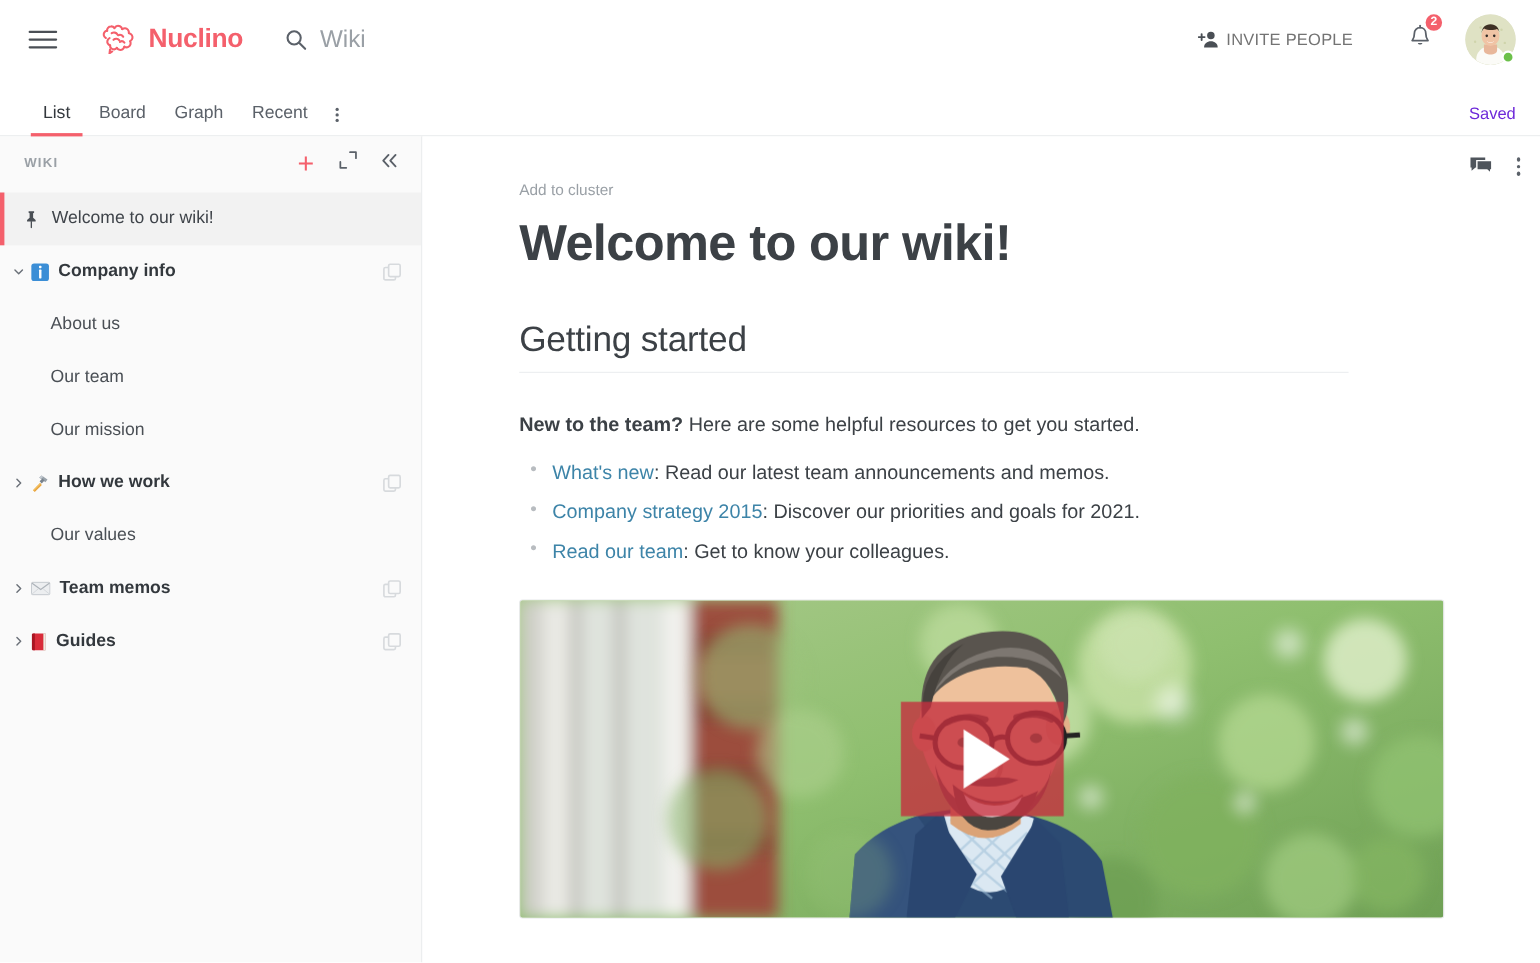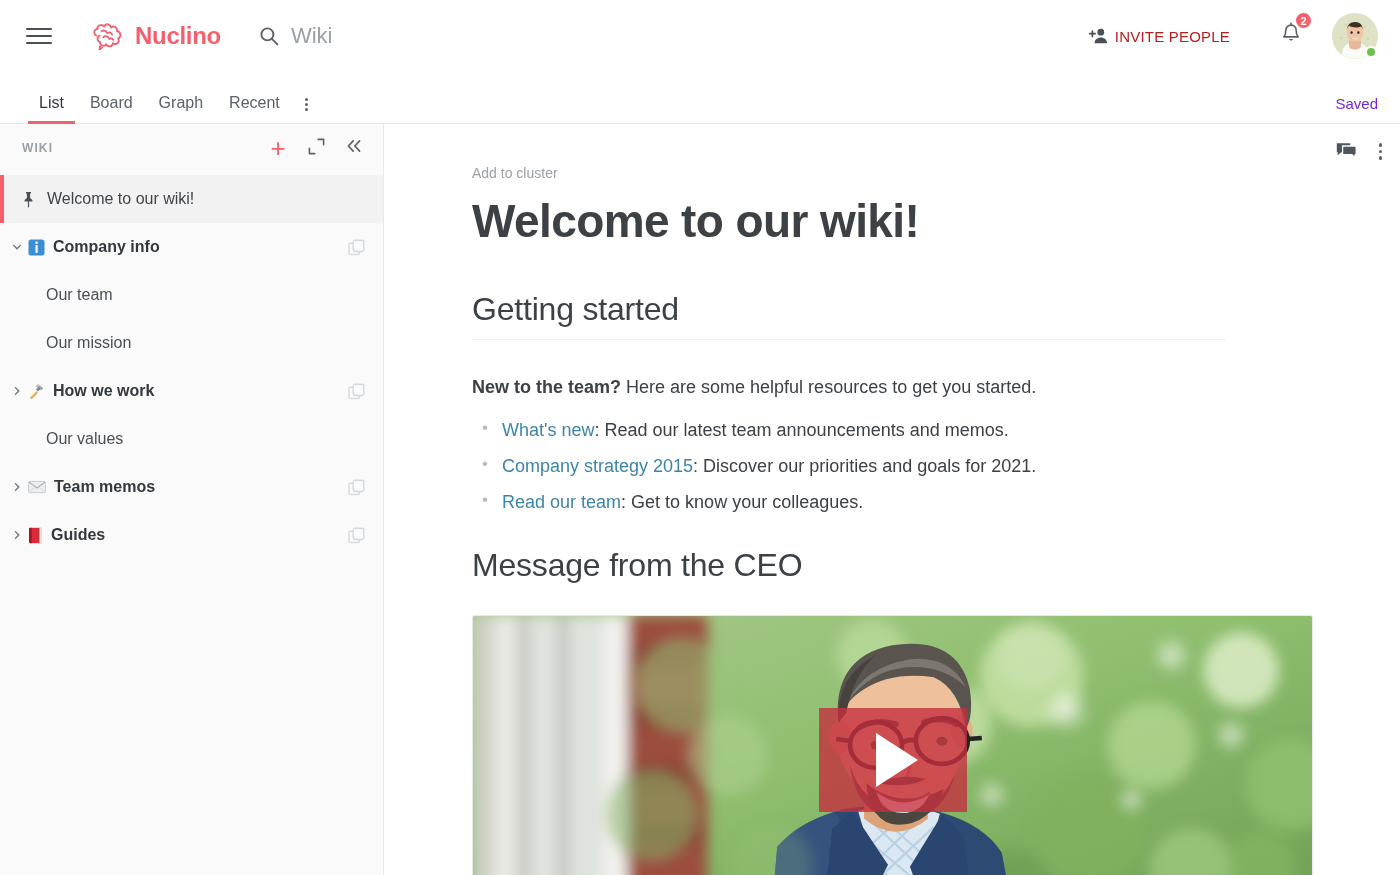--- a/index.html
+++ b/index.html
@@ -24,21 +24,21 @@
   }
   .hamburger {
     width: 26px; height: 22px;
     display: flex; flex-direction: column; justify-content: space-between;
     cursor: pointer;
     padding: 3px 0;
   }
   .hamburger i { display: block; height: 2px; background: #4a4f55; border-radius: 1px; }
 
   .brand {
-    display: flex; align-items: flex-end; gap: 9px;
+    display: flex; align-items: flex-start; gap: 9px;
     margin-left: 40px;
     cursor: pointer;
   }
   .brand-logo { width: 34px; height: 27px; display: block; }
   .brand-name {
     font-size: 24px; font-weight: bold; color: #f4606c;
     letter-spacing: -0.3px;
   }
 
   .searchbox {
@@ -47,21 +47,21 @@
   }
   .search-ico { width: 20px; height: 20px; display:block; }
   .search-text { font-size: 22px; color: #9aa0a6; font-weight: 400; }
 
   .topbar-right {
     margin-left: auto;
     display: flex; align-items: center; gap: 0;
   }
   .invite {
     display: flex; align-items: center; gap: 6px;
-    font-size: 15px; color: #b91c1c; letter-spacing: 0.2px;
+    font-size: 15px; color: #737373; letter-spacing: 0.2px;
     cursor: pointer; margin-right: 50px;
   }
   .invite svg { display: block; }
 
   .bell-wrap { position: relative; cursor: pointer; margin-right: 30px; }
   .bell-badge {
     position: absolute; top: -11px; right: -11px;
     min-width: 19px; height: 19px;
     background: #f4606c; color: #fff;
     border-radius: 50%;
@@ -417,20 +417,23 @@
         <span class="sb-label-bold">Company info</span>
         <span class="sb-copy">
           <svg width="17" height="17" viewBox="0 0 17 17">
             <rect x="1.0" y="4.2" width="10.5" height="11.3" rx="1.4" fill="none" stroke="#d7dadd" stroke-width="1.5"></rect>
             <rect x="5.3" y="1.2" width="10.5" height="11.3" rx="1.4" fill="#fafafa" stroke="#d7dadd" stroke-width="1.5"></rect>
           </svg>
         </span>
       </div>
 
       <div class="sb-item sb-child">
+        <span>About us</span>
+      </div>
+      <div class="sb-item sb-child">
         <span>Our team</span>
       </div>
       <div class="sb-item sb-child">
         <span>Our mission</span>
       </div>
       <div class="sb-item">
         <span class="chev">
           <svg width="10" height="10" viewBox="0 0 10 10">
               <path d="M3.4 1.6L6.8 5 3.4 8.4" fill="none" stroke="#6a7078" stroke-width="1.3" stroke-linecap="round" stroke-linejoin="round"></path>
             </svg>
@@ -541,21 +544,20 @@
           <span class="doclink">What's new</span><span>: Read our latest team announcements and memos.</span>
         </li>
         <li>
           <span class="doclink">Company strategy 2015</span><span>: Discover our priorities and goals for 2021.</span>
         </li>
         <li>
           <span class="doclink">Read our team</span><span>: Get to know your colleagues.</span>
         </li>
       </ul>
 
-      <h2 class="h2 no-rule">Message from the CEO</h2>
 
       <div class="video">
         <svg viewBox="0 0 841 290" preserveAspectRatio="xMidYMid slice">
           <defs>
             <radialGradient id="bok1" cx="50%" cy="50%" r="50%">
               <stop offset="0%" stop-color="#ffffff" stop-opacity="0.85"></stop>
               <stop offset="100%" stop-color="#ffffff" stop-opacity="0"></stop>
             </radialGradient>
             <linearGradient id="greenbg" x1="0" y1="0" x2="1" y2="1">
               <stop offset="0%" stop-color="#a8c98a"></stop>

